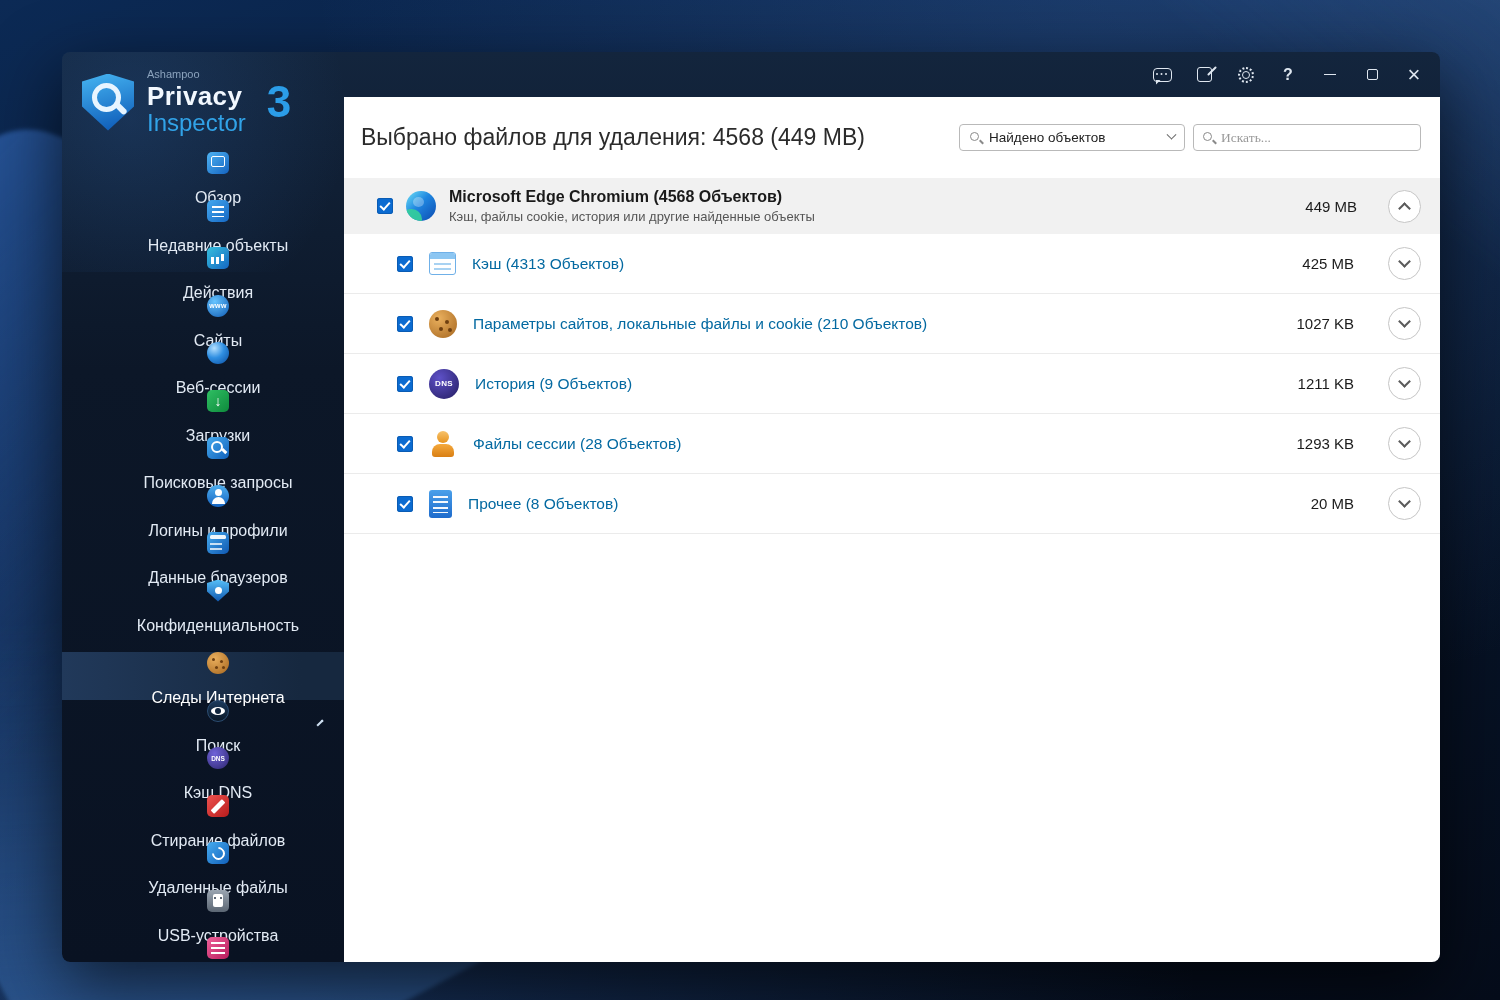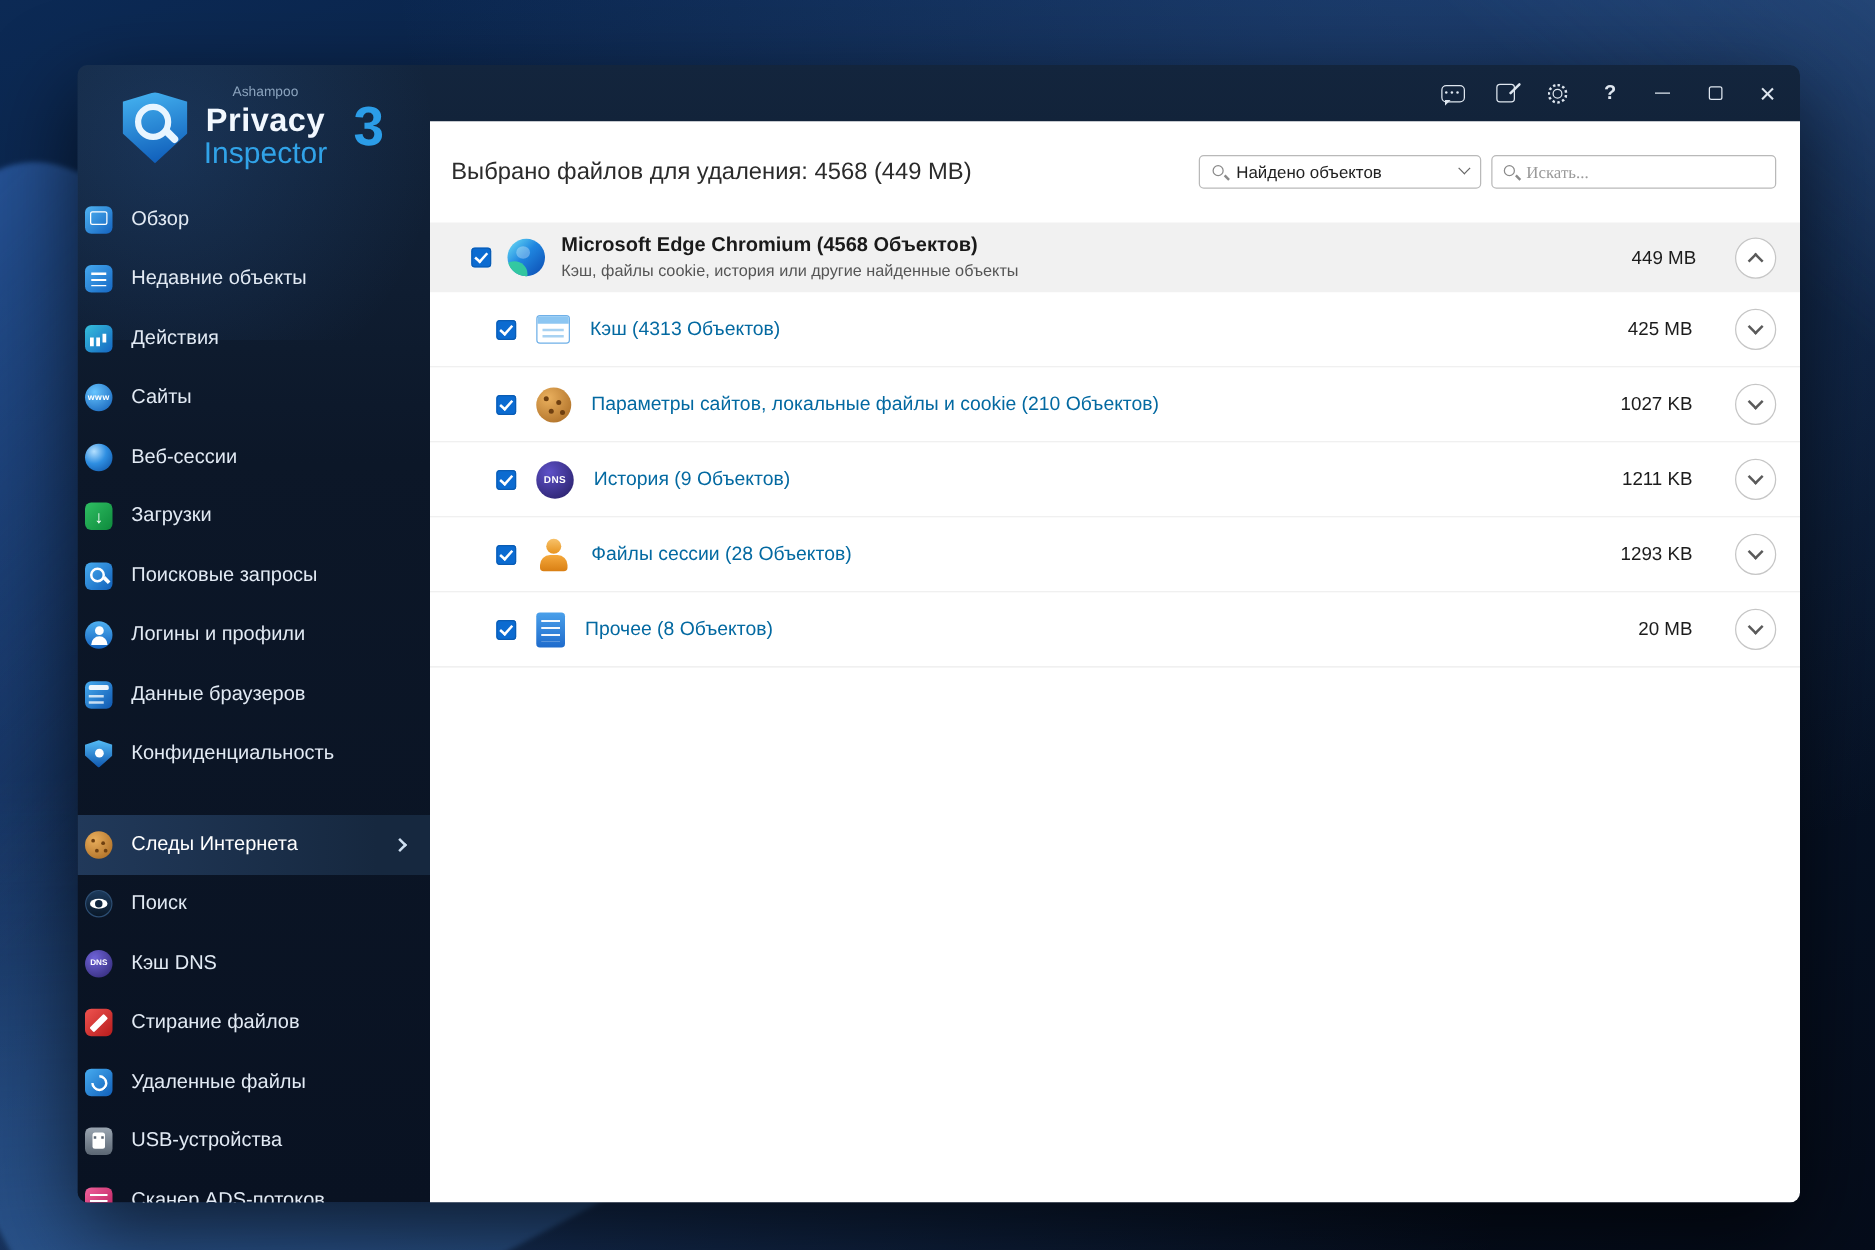--- a/index.html
+++ b/index.html
@@ -44,37 +44,37 @@
   .gear-icon { width:16px; height:16px; border:2px dotted #dfe7f0; border-radius:50%; position:relative; }
   .gear-icon::after { content:""; position:absolute; left:50%; top:50%; width:6px; height:6px;
     transform:translate(-50%,-50%); border:1.5px solid #dfe7f0; border-radius:50%; }
   .help-icon::after { content:"?"; font-size:16px; font-weight:600; color:#dfe7f0; }
   .min-icon { width:12px; height:0; border-top:1.5px solid #dfe7f0; }
   .max-icon { width:11px; height:11px; border:1.5px solid #dfe7f0; border-radius:2px; }
   .close-icon::after { content:"×"; font-size:22px; line-height:0.9; color:#dfe7f0; font-weight:300; }
 
   
   .sidebar { position:absolute; left:0; top:0; width:282px; height:100%; z-index:4; }
-  .logo { height:100px; display:flex; align-items:center; padding-left:36px; gap:13px;text-align:center; }
+  .logo { height:100px; display:flex; align-items:center; padding-left:20px; gap:13px; }
   .logo-badge { width:52px; height:57px; position:relative; flex:none;
     background:linear-gradient(165deg,#46b5f2,#0a55b4);
     clip-path:polygon(50% 0%,100% 14%,100% 58%,50% 100%,0% 58%,0% 14%); }
   .logo-badge::before { content:""; position:absolute; left:10px; top:9px; width:19px; height:19px;
     border:5px solid #e8f5ff; border-radius:50%; }
   .logo-badge::after { content:""; position:absolute; left:31px; top:31px; width:6px; height:15px;
     background:#e8f5ff; border-radius:3px; transform:rotate(-45deg); transform-origin:top left; }
   .logo-text { display:flex; flex-direction:column; line-height:1.05; }
   .logo-vendor { font-size:11px; color:#8ba3bd; margin-bottom:2px; }
   .logo-product { font-size:26px; font-weight:bold; color:#f2f8ff; letter-spacing:.4px; }
   .logo-sub { font-size:24px; color:#31a3e8; }
   .logo-ver { font-size:44px; color:#2b9de8; font-weight:bold; margin-left:8px; }
 
   .nav { position:absolute; left:0; top:100px; right:0; }
-  .sb-item { height:47.5px; display:flex; align-items:center; padding-left:6px; gap:15px;
-    color:#e2eaf4; font-size:16px; cursor:pointer; }
+  .sb-item { height:47.5px; display:flex; align-items:center; padding-left:30px; gap:15px;
+    color:#e2eaf4; font-size:16px; cursor:pointer;flex-direction:column; }
   .sb-item.selected { background:linear-gradient(90deg,#21395a 0%,#16283f 85%); color:#ffffff;margin-top:25px; }
   .sb-arrow { width:8px; height:8px; border-right:2px solid #cfe0f2; border-bottom:2px solid #cfe0f2;
     transform:rotate(-45deg); margin-left:auto; margin-right:20px; }
 
   
   .sic { width:22px; height:22px; border-radius:5px; position:relative; flex:none; }
   .sic-overview{background:linear-gradient(135deg,#4fb4f3,#1463c0);}
   .sic-overview::after{content:"";position:absolute;left:4px;right:4px;top:4px;bottom:7px;border:1.5px solid #fff;border-radius:2px;}
   .sic-recent{background:linear-gradient(135deg,#45a9ef,#1668c4);}
   .sic-recent::after{content:"";position:absolute;left:5px;right:5px;top:6px;bottom:5px;background:repeating-linear-gradient(180deg,#fff 0 2px,transparent 2px 5px);}
@@ -109,21 +109,21 @@
   .sic-deleted::after{content:"";position:absolute;left:5px;top:5px;width:9px;height:9px;border:2px solid #fff;border-radius:50%;border-left-color:transparent;transform:rotate(45deg);}
   .sic-usb{background:linear-gradient(180deg,#9aa5b1,#5b6673);}
   .sic-usb::after{content:"";position:absolute;left:50%;top:4px;width:10px;height:13px;margin-left:-5px;background:#fff;border-radius:2px;}
   .sic-usb::before{content:"";position:absolute;left:50%;top:7px;width:2px;height:2px;margin-left:-4px;background:#5b6673;box-shadow:6px 0 0 #5b6673;z-index:1;}
   .sic-ads{background:linear-gradient(135deg,#f0619b,#b81c5c);}
   .sic-ads::after{content:"";position:absolute;left:4px;right:4px;top:5px;bottom:5px;background:repeating-linear-gradient(180deg,#fff 0 2px,transparent 2px 5px);}
 
   
   .content { position:absolute; left:282px; top:45px; right:0; bottom:0; background:#ffffff; z-index:3; }
   .content-header { height:81px; display:flex; align-items:center; padding:0 19px 0 17px; gap:8px; }
-  .page-title { font-size:19px; color:#2b2b2b; flex:1; }
+  .page-title { font-size:23px; color:#2b2b2b; flex:1; }
   .filter-dropdown { width:226px; height:27px; border:1px solid #b9b9b9; border-radius:4px; background:#fff;
     display:flex; align-items:center; padding:0 9px; gap:7px; font-size:13.5px; color:#222; cursor:pointer; }
   .fd-label { flex:1; }
   .fd-caret { width:7px; height:7px; border-right:1.6px solid #666; border-bottom:1.6px solid #666;
     transform:rotate(45deg) translate(-2px,-2px); }
   .search-box { width:228px; height:27px; border:1px solid #b9b9b9; border-radius:4px; background:#fff;
     display:flex; align-items:center; padding:0 8px; gap:6px; }
   .search-input { border:none; outline:none; flex:1; font-family:Liberation Serif, serif; font-size:13.5px; color:#333; min-width:0; }
   .search-input::placeholder { color:#9a9a9a; }
   .mag { width:13px; height:13px; position:relative; flex:none; }

